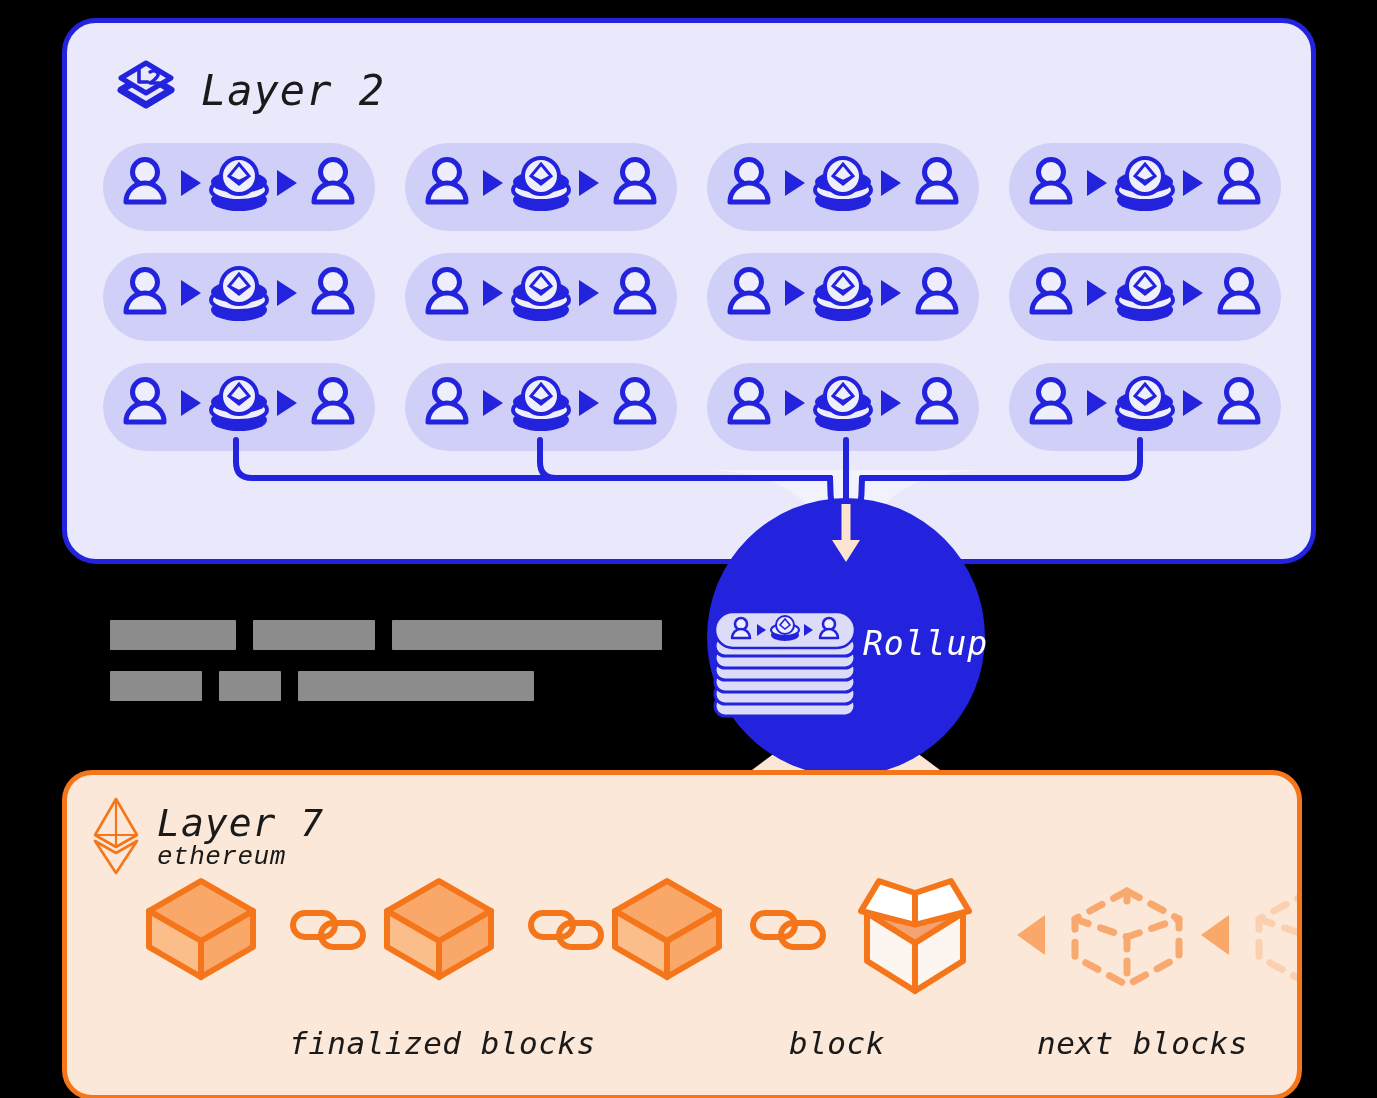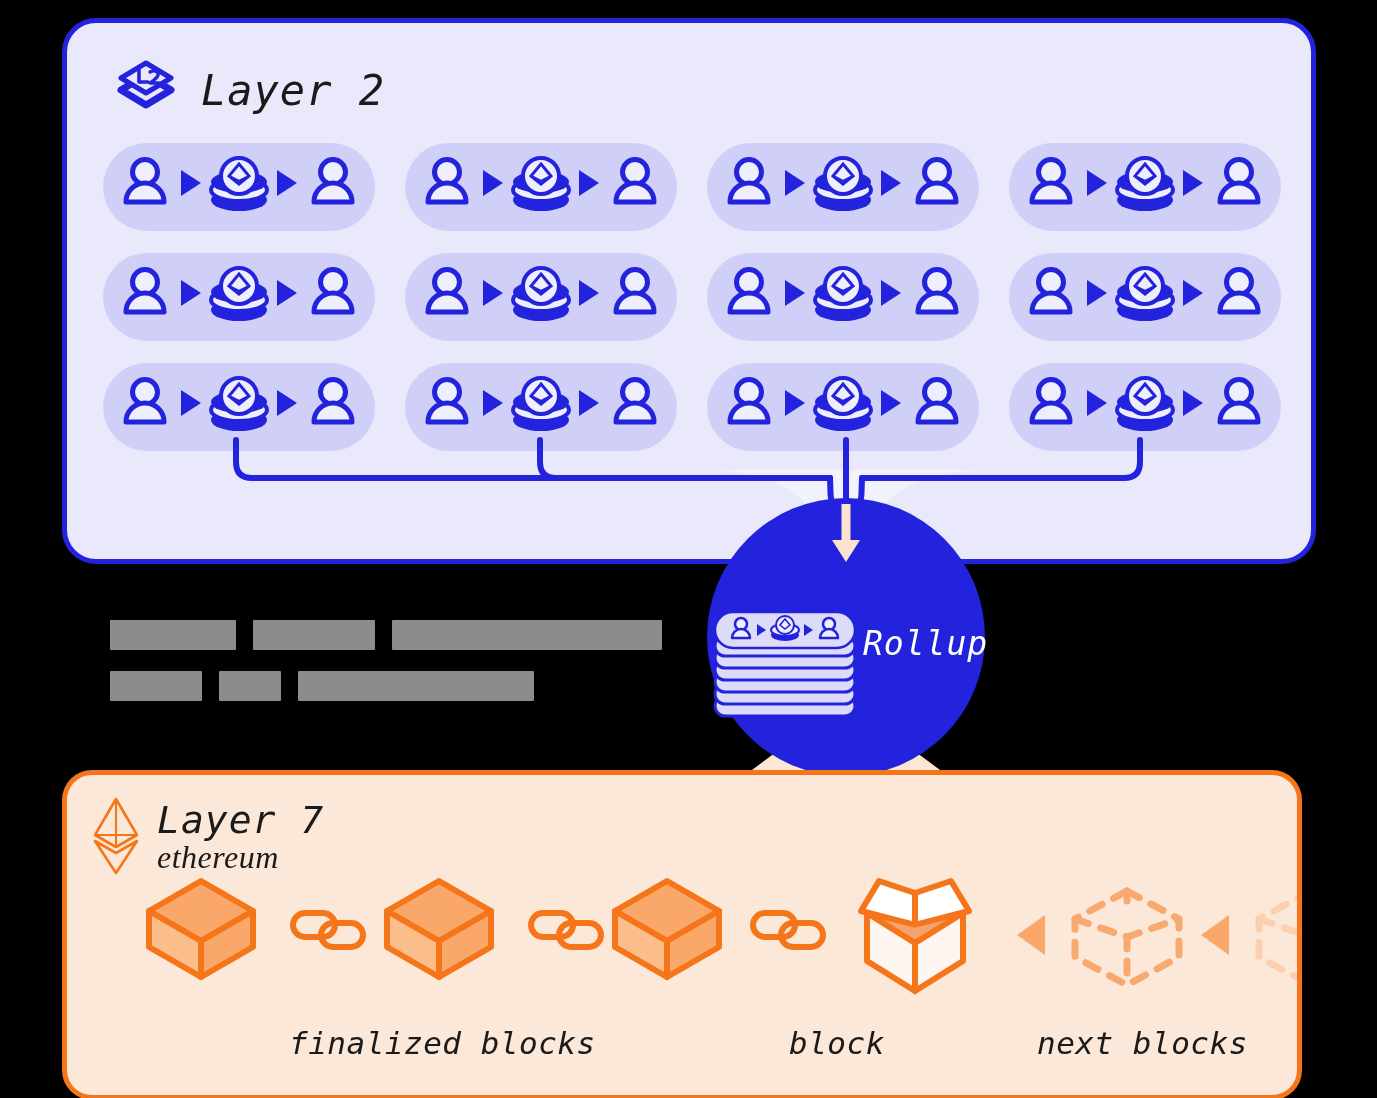--- a/index.html
+++ b/index.html
@@ -155,23 +155,23 @@
     line-height: 1.05;
   }
   .l1-title {
     font-family: "DejaVu Sans Mono", monospace;
     font-style: italic;
     font-size: 38px;
     color: #1a1a1a;
     letter-spacing: 1px;
   }
   .l1-sub {
-    font-family: Liberation Serif, serif;
+    font-family: Liberation Mono, monospace;
     font-style: italic;
-    font-size: 32px;
+    font-size: 26px;
     color: #1a1a1a;
     letter-spacing: 0.5px;
   }
 
   .chain-row {
     position: absolute;
     left: 10px;
     top: 98px;
     width: 1220px;
     height: 130px;

